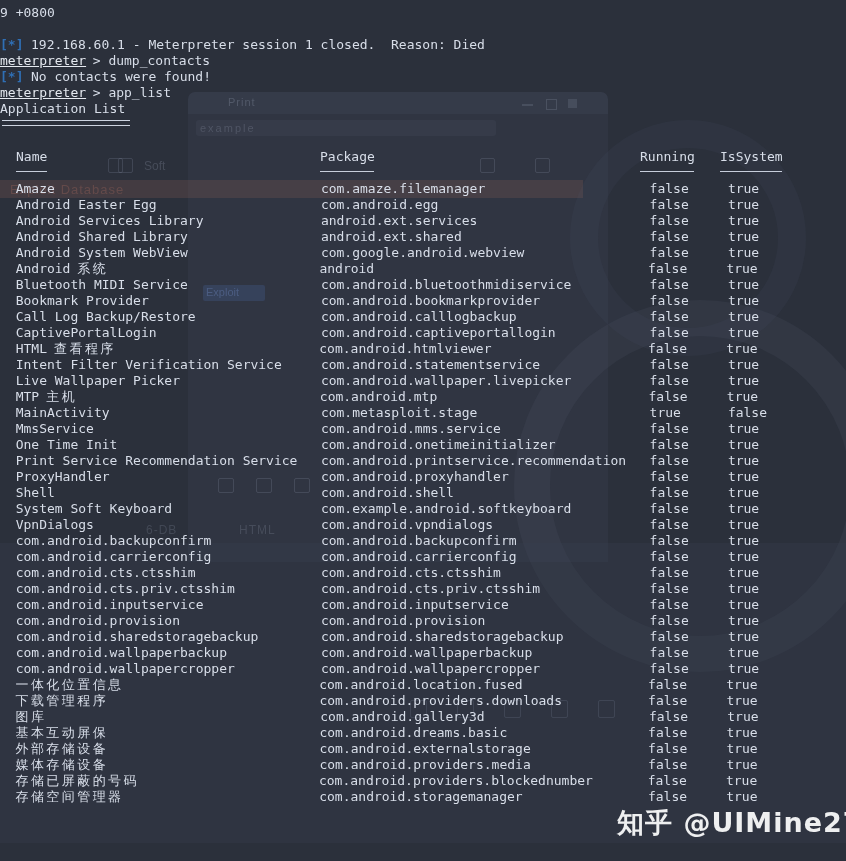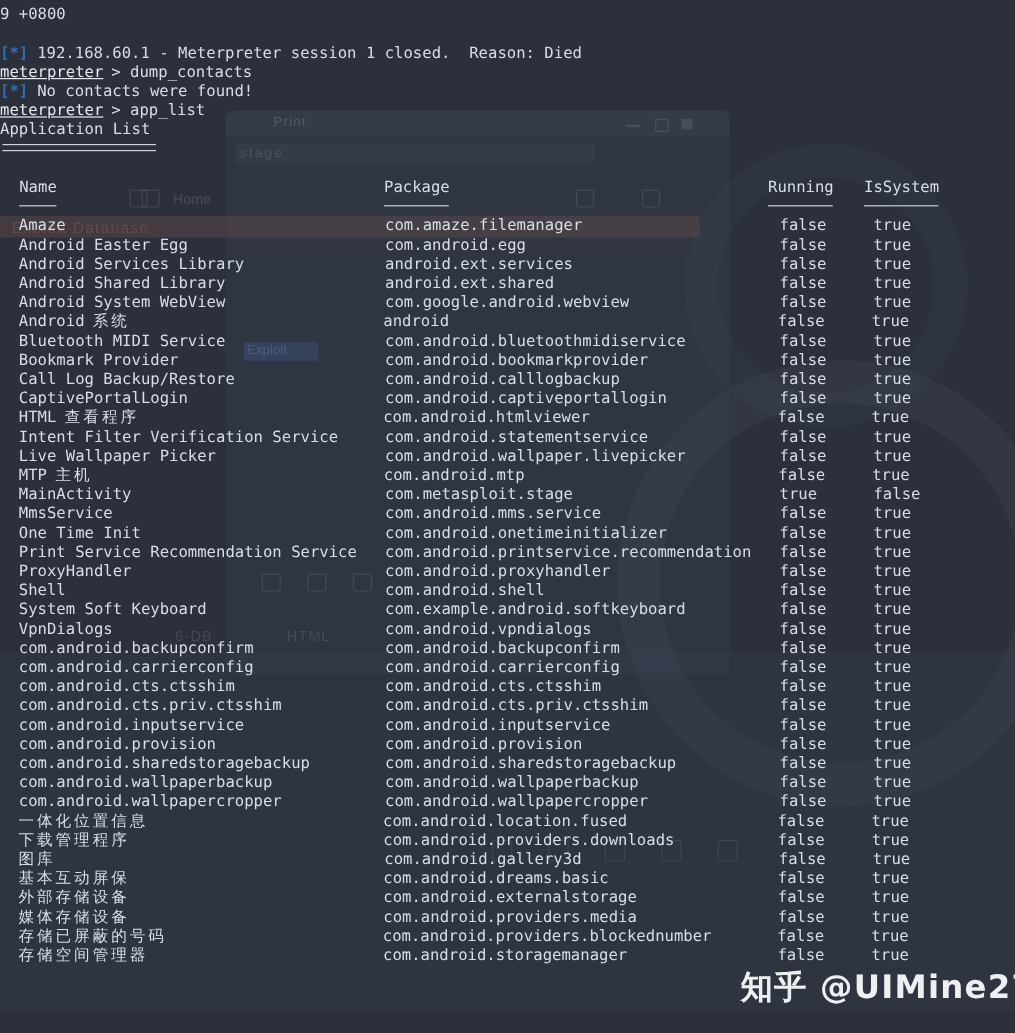--- a/index.html
+++ b/index.html
@@ -128,24 +128,24 @@
 <div id="screen">
 
   <div id="bgwin">
     <div class="bw-window"></div>
     <div class="bw-titlebar"></div>
     <div class="bw-tabtext">Print</div>
     <div class="bw-ctl min"></div>
     <div class="bw-ctl max"></div>
     <div class="bw-ctl cls"></div>
     <div class="bw-urlbar"></div>
-    <div class="bw-urltext">stage</div>
+    <div class="bw-urltext">example</div>
     <div class="bw-nav-ico" style="left:108px;"></div>
     <div class="bw-nav-ico" style="left:118px;"></div>
-    <div class="bw-hometext">Home</div>
+    <div class="bw-hometext">Soft</div>
     <div class="bw-nav-ico" style="left:480px;"></div>
     <div class="bw-nav-ico" style="left:535px;"></div>
     <div class="bw-redband"></div>
     <div class="bw-redtext">Exploit Database</div>
     <div class="bw-bluebtn"></div>
     <div class="bw-bluebtn-text">Exploit</div>
     <div class="bw-greytext" style="left:146px;top:523px;">6-DB</div>
     <div class="bw-greytext" style="left:239px;top:523px;">HTML</div>
     <div class="bw-circle"></div>
     <div class="bw-circle2"></div>

